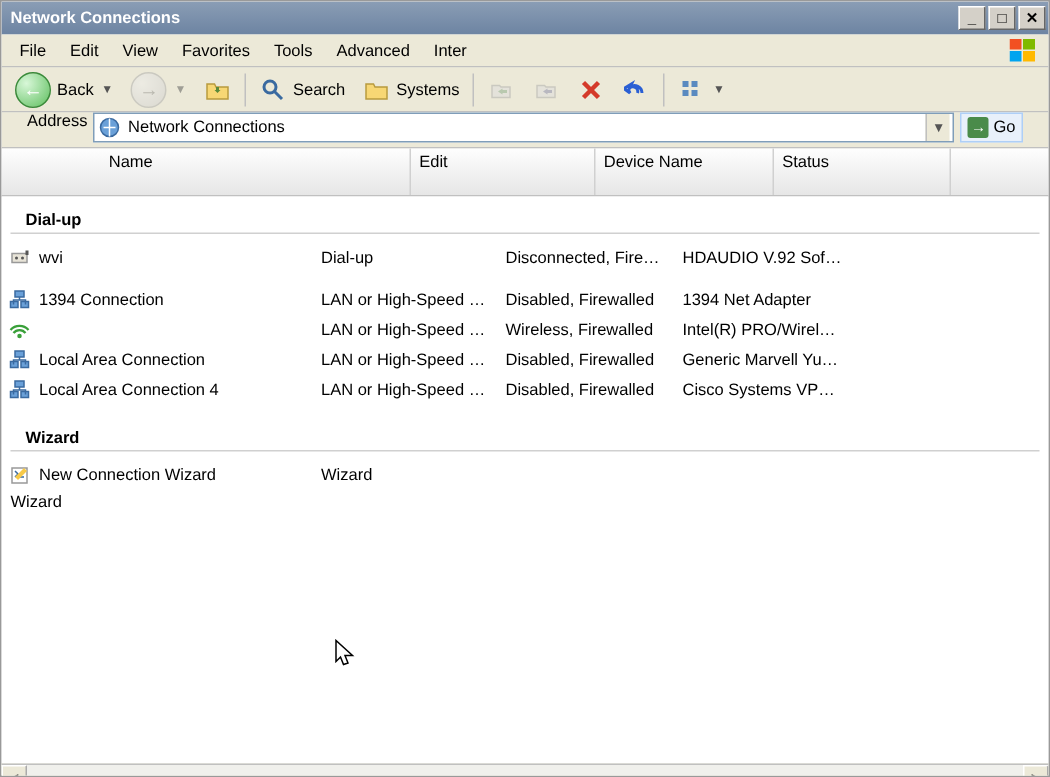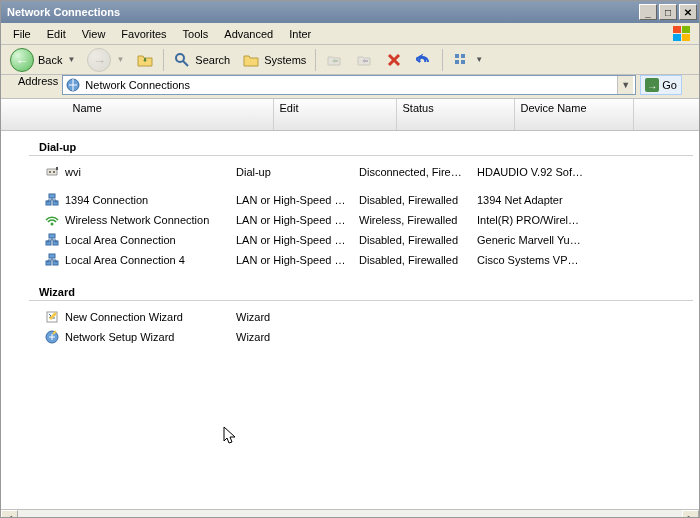--- a/index.html
+++ b/index.html
@@ -33,25 +33,25 @@
   .addrfield { flex:1; height:20px; background:#fff; border:1px solid #7f9db9; display:flex; align-items:center; padding:0 2px; gap:4px; }
   .addrfield .ddarrow { width:16px; text-align:center; color:#555; font-size:9px; background:#ece9d8; border-left:1px solid #c0c0c0; height:18px; line-height:18px; }
   .gobtn { display:flex; align-items:center; gap:3px; padding:1px 4px; border:1px solid #aecff7; background:#e8f0fa; height:20px; }
   .gobn { width:14px; height:14px; background:#4a8b4a; border-radius:2px; display:flex; align-items:center; justify-content:center; color:#fff; font-size:10px; }
   
   
   .colheaders { height: 32px; background: linear-gradient(#fefefe, #e6e6e6); display:flex; border-bottom:1px solid #c0c0c0;justify-content:center; }
   .colh { padding: 3px 6px; border-right: 1px solid #d0d0d0; color:#000; overflow:hidden; white-space:nowrap; }
   
   
-  .content { height: 378px; overflow:auto; background:#fff; padding: 2px 0; margin-left: 22px; }
+  .content { height: 378px; overflow:auto; background:#fff; padding: 2px 0; }
   .grouphdr { font-weight:bold; padding: 4px 10px 2px 10px; border-bottom:1px solid #d0d0d0; margin: 4px 6px 6px 6px; }
   .row { display:flex; align-items:center; padding: 2px 0; }
   .cell { padding: 0 6px; overflow:hidden; white-space:nowrap; text-overflow:ellipsis; }
-  .cname { display:flex; align-items:center; gap:5px; padding-left:21px; }
+  .cname { display:flex; align-items:center; gap:5px; padding-left:4px; }
   .iconbox { width:16px; height:16px; display:flex; align-items:center; justify-content:center; flex-shrink:0; }
   
   
   .hscroll { height:17px; background:#ece9d8; border-top:1px solid #c0c0c0; display:flex; }
   .sbtn { width:17px; height:16px; background:#ece9d8; border:1px solid #fff; border-right-color:#aaa; border-bottom-color:#aaa; display:flex; align-items:center; justify-content:center; font-size:9px; color:#555; }
   .strack { flex:1; background:#f0f0ec; }
   
   .cursor { position:absolute; left:223px; top:426px; pointer-events:none; }
 </style>
 </head>
@@ -179,22 +179,22 @@
   </div>
   <div class="gobtn">
     <div class="gobn">→</div>
     <span>Go</span>
   </div>
 </div>
 
 <div class="colheaders">
   <div class="colh" style="width:207px">Name</div>
   <div class="colh" style="width:123px">Edit</div>
+  <div class="colh" style="width:119px">Device Name</div>
   <div class="colh" style="width:118px">Status</div>
-  <div class="colh" style="width:119px">Device Name</div>
 </div>
 
 <div class="content" id="content">
     <div class="grouphdr">Dial-up</div>
     <div class="row">
       <div class="cell cname" style="width:207px">
         <div class="iconbox">
           <svg viewBox="0 0 16 16">
             <path d="M3 5h10v6H3z" fill="#e8e4d8" stroke="#999"></path>
             <circle cx="6" cy="8" r="1" fill="#555"></circle>
@@ -228,21 +228,20 @@
     </div>
     <div class="row">
       <div class="cell cname" style="width:207px">
         <div class="iconbox">
           <svg viewBox="0 0 16 16">
             <path d="M2 8a8 8 0 0 1 12 0" fill="none" stroke="#3aa03a" stroke-width="1.5"></path>
             <path d="M4 10a5 5 0 0 1 8 0" fill="none" stroke="#3aa03a" stroke-width="1.5"></path>
             <circle cx="8" cy="12" r="1.5" fill="#3aa03a"></circle>
           </svg>
         </div>
-        <span>Wireless Network Connection</span>
       </div>
       <div class="cell" style="width:123px">LAN or High-Speed Inter...</div>
       <div class="cell" style="width:118px">Wireless, Firewalled</div>
       <div class="cell" style="width:119px">Intel(R) PRO/Wireless 39...</div>
       <div class="cell" style="flex:1"></div>
     </div>
     <div class="row">
       <div class="cell cname" style="width:207px">
         <div class="iconbox">
           <svg viewBox="0 0 16 16">
@@ -288,30 +287,20 @@
           </svg>
         </div>
         <span>New Connection Wizard</span>
       </div>
       <div class="cell" style="width:123px">Wizard</div>
       <div class="cell" style="width:118px"></div>
       <div class="cell" style="width:119px"></div>
       <div class="cell" style="flex:1"></div>
     </div>
     <div class="row">
-      <div class="cell cname" style="width:207px">
-        <div class="iconbox">
-          <svg viewBox="0 0 16 16">
-            <circle cx="8" cy="8" r="6" fill="#6aa0d8" stroke="#3a6aa0"></circle>
-            <path d="M5 8h6M8 5v6" stroke="#fff"></path>
-            <path d="M12 2l-3 3" stroke="#f7c948" stroke-width="2"></path>
-          </svg>
-        </div>
-        <span>Network Setup Wizard</span>
-      </div>
       <div class="cell" style="width:123px">Wizard</div>
       <div class="cell" style="width:118px"></div>
       <div class="cell" style="width:119px"></div>
       <div class="cell" style="flex:1"></div>
     </div>
     <div style="height: 8px;"></div>
   </div>
 
 <div class="hscroll">
   <div class="sbtn">◄</div>

